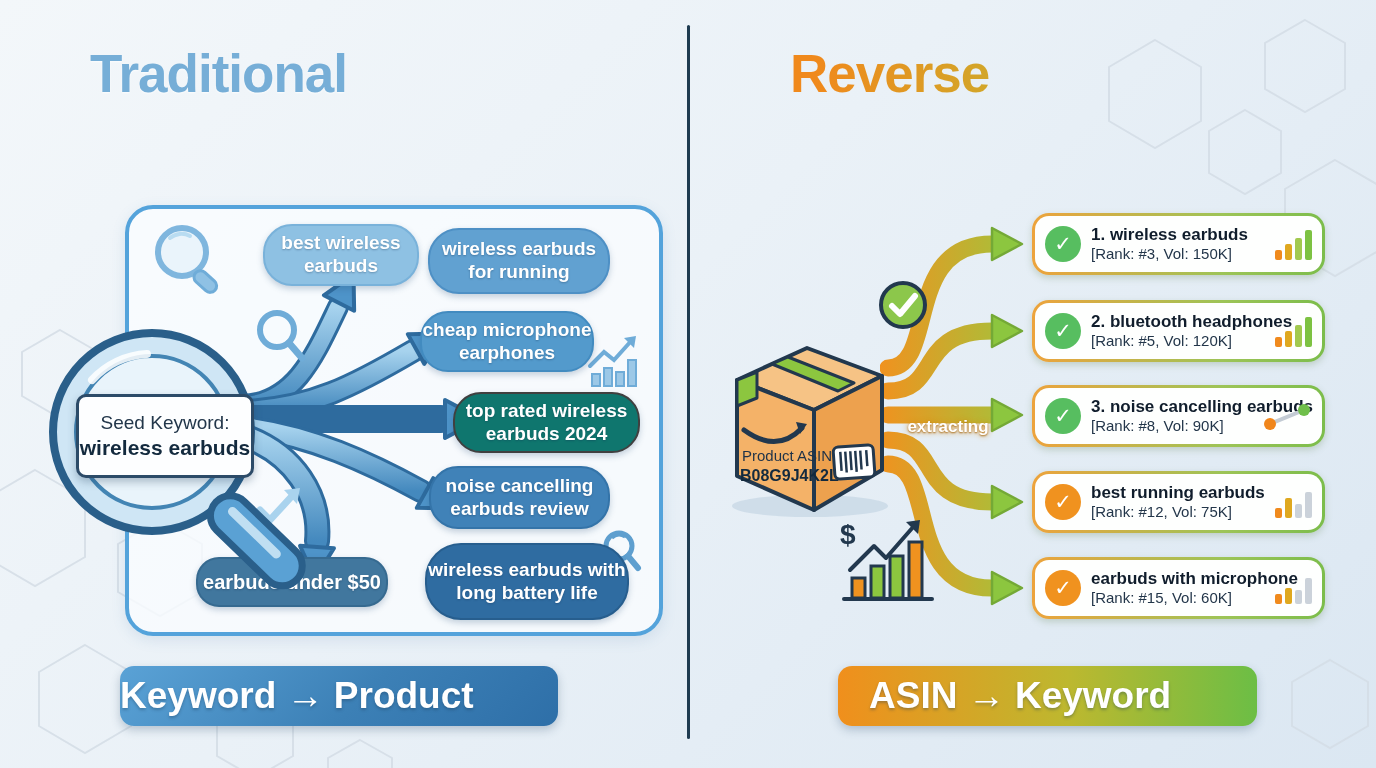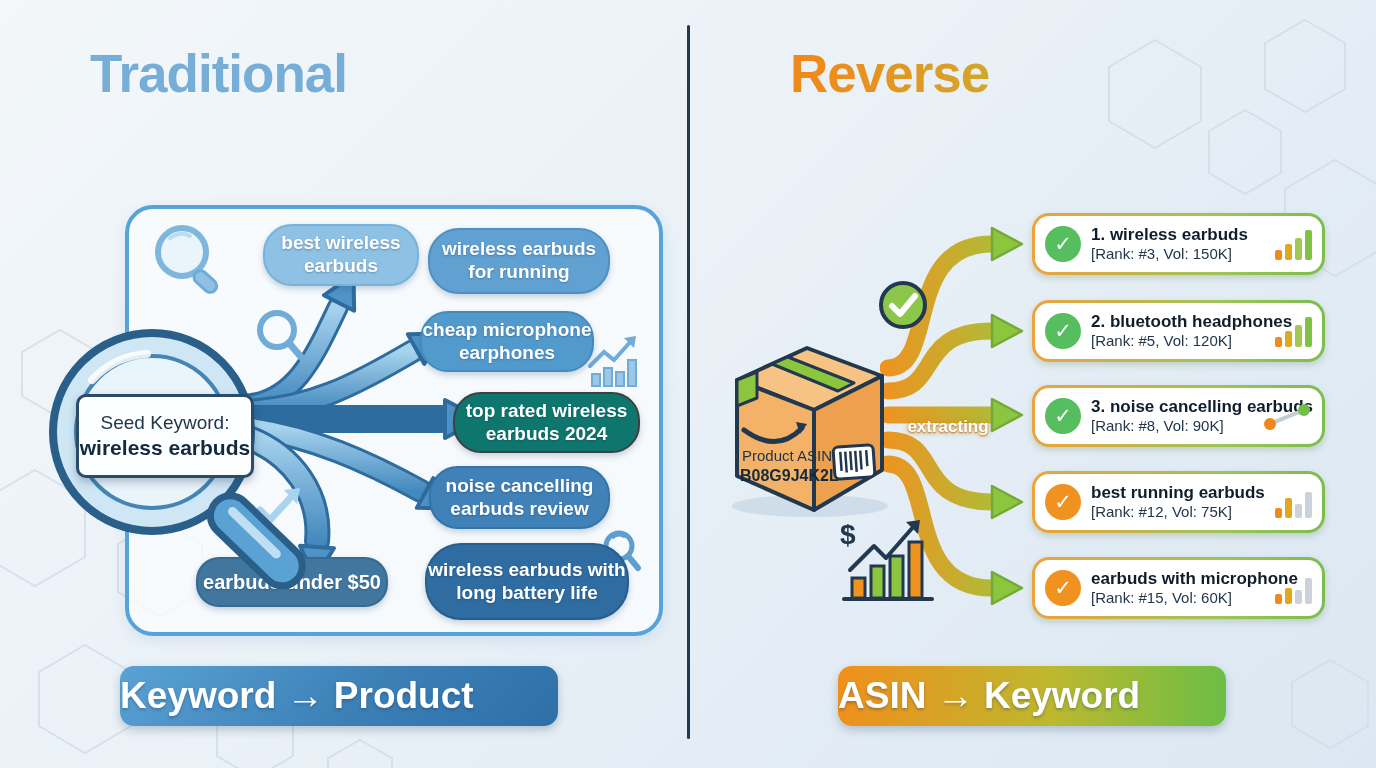--- a/index.html
+++ b/index.html
@@ -40,21 +40,21 @@
   
   .big-mag{left:30px;top:310px;width:280px;height:300px;z-index:7;}
   .seed-box{left:76px;top:394px;width:172px;height:78px;background:#FDFEFF;border:3px solid #2C4B68;border-radius:10px;
     z-index:8;display:flex;flex-direction:column;align-items:center;justify-content:center;box-shadow:0 4px 8px rgba(30,60,90,.3);}
   .seed-label{font-size:19px;color:#22364A;}
   .seed-value{font-size:21px;font-weight:bold;color:#132A3E;margin-top:2px;}
   
   .banner{z-index:9;display:flex;align-items:center;color:#fff;font-weight:bold;font-size:37px;
     border-radius:14px;text-shadow:0 2px 3px rgba(30,60,90,.35);box-shadow:0 4px 10px rgba(60,90,120,.3);}
   .banner-left{left:120px;top:666px;width:438px;height:60px;background:linear-gradient(135deg,#5AA2D6 0%,#3C80B6 55%,#2E6FA8 100%);}
-  .banner-right{left:838px;top:666px;width:388px;height:60px;background:linear-gradient(90deg,#F08F1C 0%,#BDB82F 55%,#6CBE45 100%);}
+  .banner-right{left:838px;top:666px;width:388px;height:60px;background:linear-gradient(90deg,#F08F1C 0%,#BDB82F 55%,#6CBE45 100%);padding-left:31px;}
   
   .asin-arrows{left:880px;top:208px;width:160px;height:420px;z-index:3;pointer-events:none;}
   .package{left:722px;top:318px;width:175px;height:200px;z-index:4;}
   .check-badge{left:877px;top:279px;width:52px;height:52px;z-index:5;}
   .extract-label{left:898px;top:417px;width:100px;text-align:center;color:#fff;font-weight:bold;font-size:17px;z-index:6;
     text-shadow:0 0 6px #D98A12,0 1px 2px rgba(150,85,0,.9);}
   .money-chart{left:838px;top:512px;width:100px;height:92px;z-index:4;}
   
   .card-border{left:1032px;width:293px;height:62px;border-radius:17px;z-index:5;
     background:linear-gradient(90deg,#EDA33C,#9DC457 65%,#7CBD4B);padding:0;box-shadow:0 3px 7px rgba(110,140,95,.3);}

